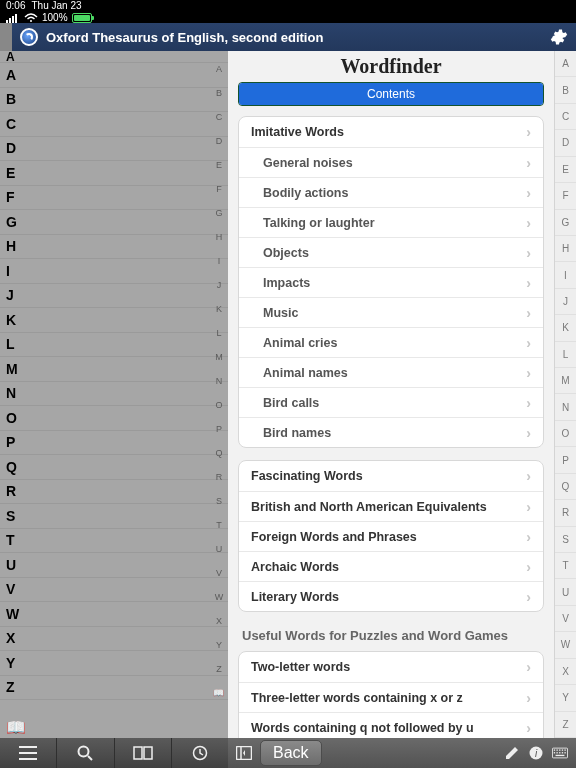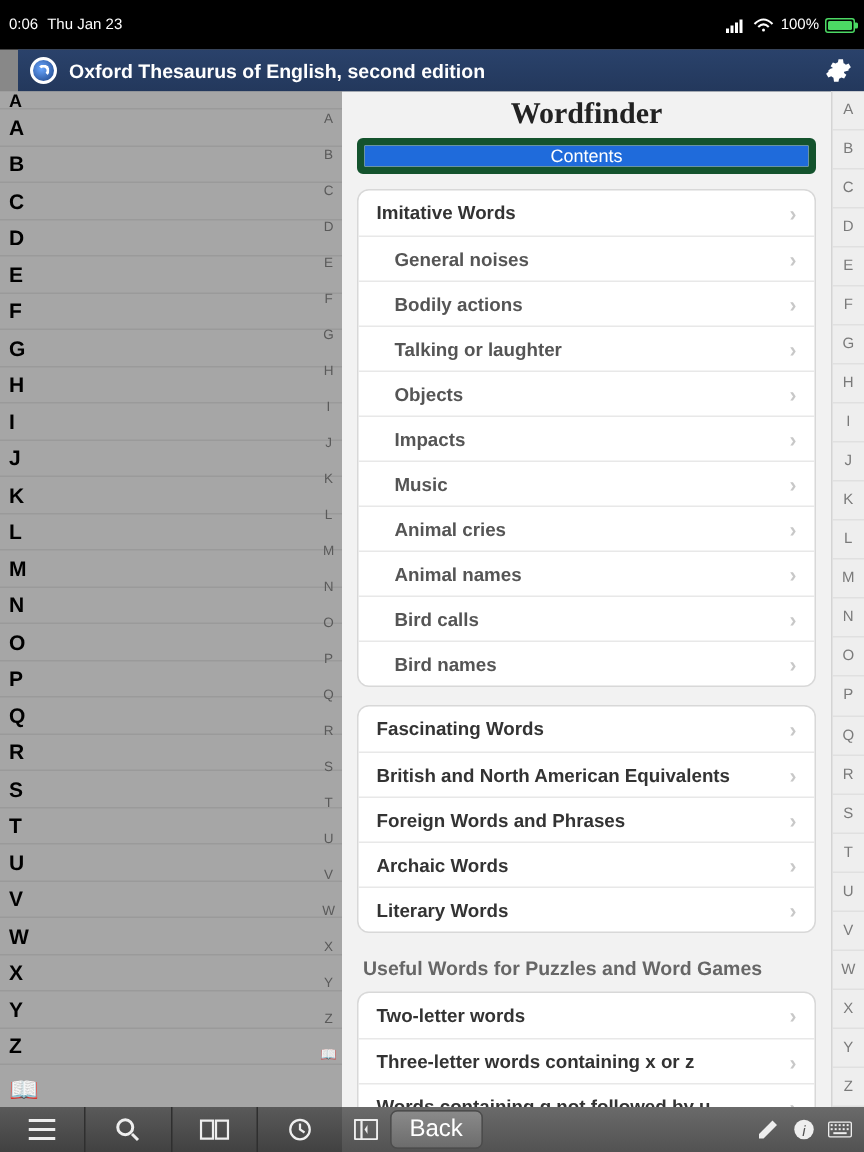--- a/index.html
+++ b/index.html
@@ -1,20 +1,20 @@
 <!DOCTYPE html>
 <html><head>
 <meta charset="utf-8">
 <style>
 * { box-sizing: border-box; margin: 0; padding: 0; font-family: -apple-system, Helvetica, Arial, sans-serif; }
 html, body { width: 576px; height: 768px; overflow: hidden; }
 .root { display: flex; flex-direction: column; width: 576px; height: 768px; background:#888; }
 
 
-.statusbar { height: 33px; background:#000; color:#fff; display:flex; align-items:center; font-size:10px; padding:0 6px; justify-content:space-between;}
+.statusbar { height: 23px; background:#000; color:#fff; display:flex; align-items:flex-start; font-size:10px; padding:0 6px; justify-content:space-between;flex-direction:column;}
 .statusbar .left { display:flex; gap:6px; align-items:center;}
 .statusbar .right { display:flex; gap:4px; align-items:center;}
 .battery { display:inline-flex; align-items:center; gap:2px;}
 .battery-shell{ width:20px; height:10px; border:1px solid #4cd964; border-radius:2px; position:relative; display:inline-block;}
 .battery-shell::after{content:""; position:absolute; right:-3px; top:2px; width:2px; height:4px; background:#4cd964; border-radius:0 1px 1px 0;}
 .battery-fill{ position:absolute; left:1px; top:1px; bottom:1px; width:16px; background:#4cd964; border-radius:1px;}
 
 
 .titlebar { height: 28px; background: linear-gradient(#2a426b,#23385c); color:#fff; display:flex; align-items:center; padding:0 8px; gap:8px; font-size:13px; font-weight:600;margin-left:12px;}
 .titlebar .logo { width:18px; height:18px; border-radius:50%; background: radial-gradient(circle at 40% 40%, #6aa7ff, #1a3f80); border:2px solid #fff; position:relative;}
@@ -31,21 +31,21 @@
 .left-footer-row { height:22px; display:flex; align-items:center; padding-left:6px;}
 
 
 .index-strip { position:absolute; right:0; top:0; bottom:0; width:18px; display:flex; flex-direction:column; align-items:center; justify-content:flex-start; padding-top:6px; gap:0; }
 .index-strip span{ font-size:9px; color:#5a5a5a; height:24px; display:flex; align-items:center;}
 
 
 .right-pane { flex:1; background:#f2f2f2; display:flex; position:relative; }
 .right-content { flex:1; display:flex; flex-direction:column; min-width:0;}
 .wf-title { text-align:center; font-family: Georgia, 'Times New Roman', serif; font-size:20px; font-weight:bold; padding:4px 0 2px; color:#222;}
-.segmented { margin:2px 10px 10px; height:24px; border:5px solid #14532d; border-radius:4px; display:flex; overflow:hidden; background:#fef9c3;}
+.segmented { margin:2px 10px 10px; height:24px; border:1px solid #14532d; border-radius:4px; display:flex; overflow:hidden; background:#fef9c3;}
 .segmented .seg { flex:1; display:flex; align-items:center; justify-content:center; font-size:12px; color:#1f6bdb; }
 .segmented .seg.active { background:#1f6bdb; color:#fff; }
 
 .groups { flex:1; overflow:auto; padding:0 10px 10px;}
 .card { background:#fff; border:1px solid #d8d8d8; border-radius:8px; margin-bottom:12px;}
 .card .row { display:flex; align-items:center; justify-content:space-between; padding:0 12px; height:30px; font-size:12.5px; color:#333; border-top:1px solid #e8e8e8;}
 .card .row:first-child{ border-top:none;}
 .card .row.bold{ font-weight:600;}
 .card .row.sub{ padding-left:24px; color:#555;font-weight:bold;}
 .chev{ color:#c8c8c8; font-size:14px;}

